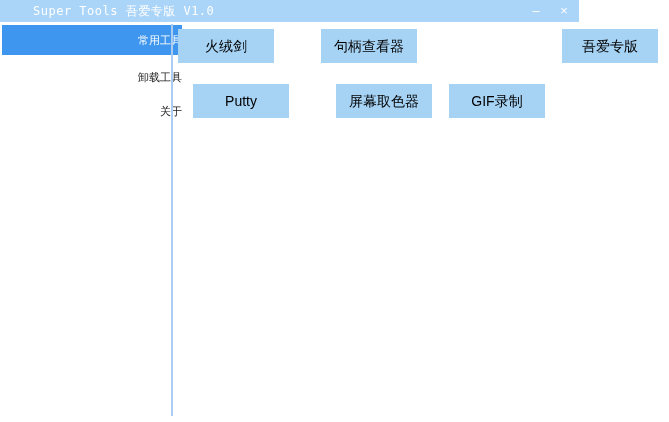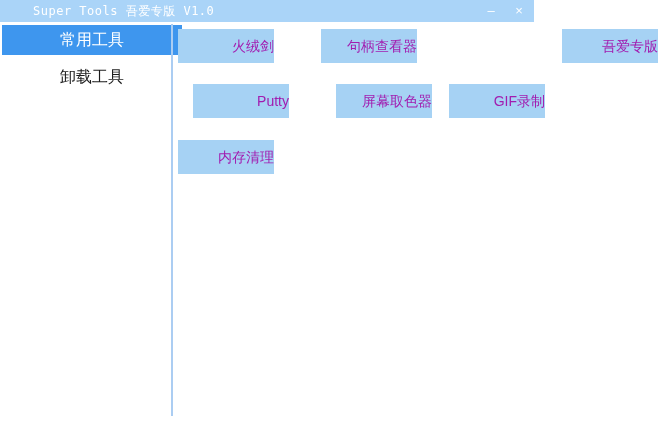--- a/index.html
+++ b/index.html
@@ -14,21 +14,21 @@
   #window {
     position: relative;
     width: 669px;
     height: 422px;
     background: #ffffff;
   }
   
   #titlebar {
     position: absolute;
     left: 0; top: 0;
-    width: 534px;
+    width: 579px;
     height: 22px;
     background: #aad4f8;
   }
   #title-text {
     position: absolute;
     left: 33px;
     top: 0;
     height: 22px;
     line-height: 22px;
     color: #ffffff;
@@ -51,22 +51,22 @@
   }
   #min-btn { right: 30px; }
   #close-btn { right: 2px; }
   
   .side-item {
     position: absolute;
     left: 2px;
     width: 180px;
     height: 30px;
     line-height: 30px;
-    text-align: center;
-    font-size: 16px;
+    text-align: right;
+    font-size: 11px;
     color: #1a1a1a;
     cursor: default;
   }
   .side-item.selected {
     background: #3e96ee;
     color: #ffffff;
   }
   #side-item-0 { top: 25px; }
   #side-item-1 { top: 62px; }
   #side-item-2 { top: 96px; }
@@ -78,24 +78,24 @@
     width: 2px;
     height: 392px;
     background: #abcdf2;
   }
   
   .tool-btn {
     position: absolute;
     width: 96px;
     height: 34px;
     background: #a6d2f4;
-    color: #a21caf;
+    color: #000000;
     font-size: 14px;
     line-height: 34px;
-    text-align: right;
+    text-align: center;
     border: none;
     cursor: default;
     white-space: nowrap;
   }
   .col-0 { left: 178px; }
   .col-1 { left: 321px; }
   .col-2 { left: 434px; }
   .col-3 { left: 562px; }
   .row-0 { top: 29px; }
   .row-1 { top: 84px; margin-left: 15px; }
@@ -107,26 +107,26 @@
 <div id="window">
 
   <div id="titlebar">
     <span id="title-text">Super Tools 吾爱专版 V1.0</span>
     <span id="min-btn" class="win-btn">–</span>
     <span id="close-btn" class="win-btn">×</span>
   </div>
 
   <div id="side-item-0" class="side-item selected">常用工具</div>
   <div id="side-item-1" class="side-item">卸载工具</div>
+  <div id="side-item-2" class="side-item">关于</div>
 
   <div id="divider"></div>
 
   <div class="tool-btn row-0 col-0">火绒剑</div>
   <div class="tool-btn row-0 col-1">句柄查看器</div>
   <div class="tool-btn row-0 col-3">吾爱专版</div>
 
   <div class="tool-btn row-1 col-0">Putty</div>
   <div class="tool-btn row-1 col-1">屏幕取色器</div>
   <div class="tool-btn row-1 col-2">GIF录制</div>
 
-  <div class="tool-btn row-2 col-0">内存清理</div>
 
 </div>
 
 </body></html>

